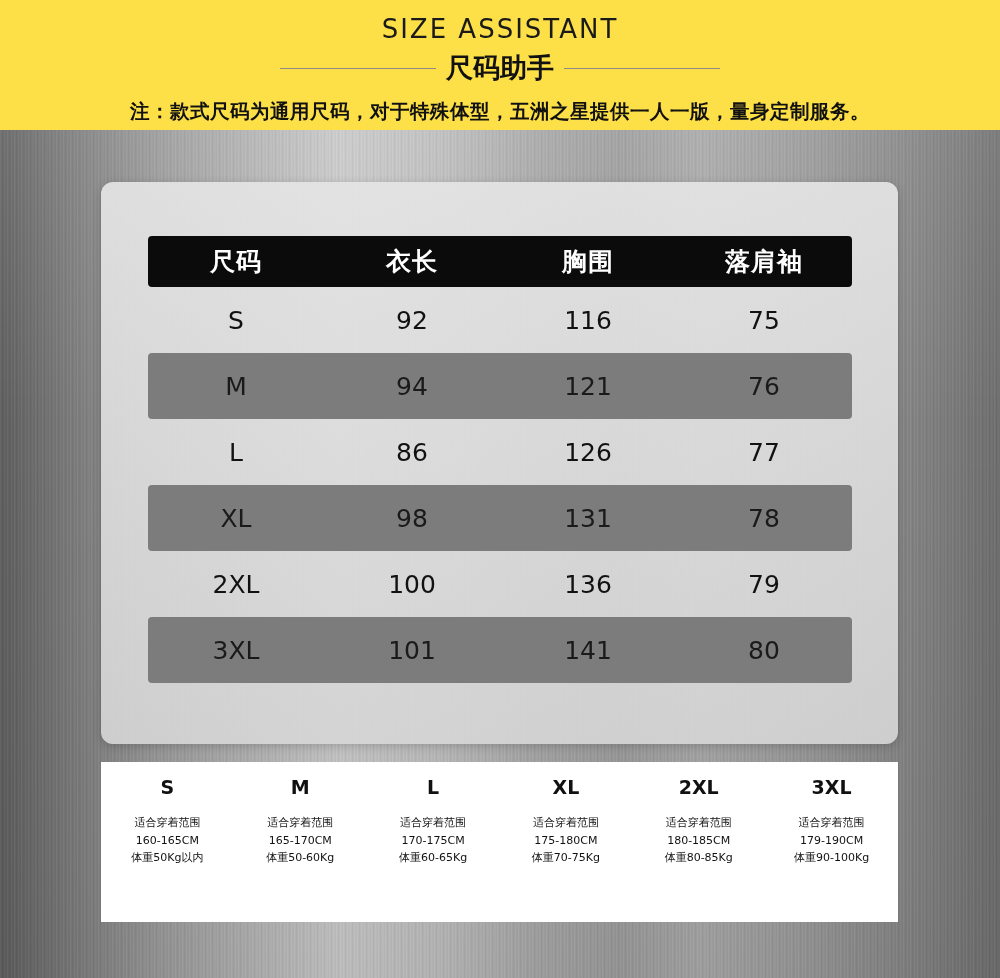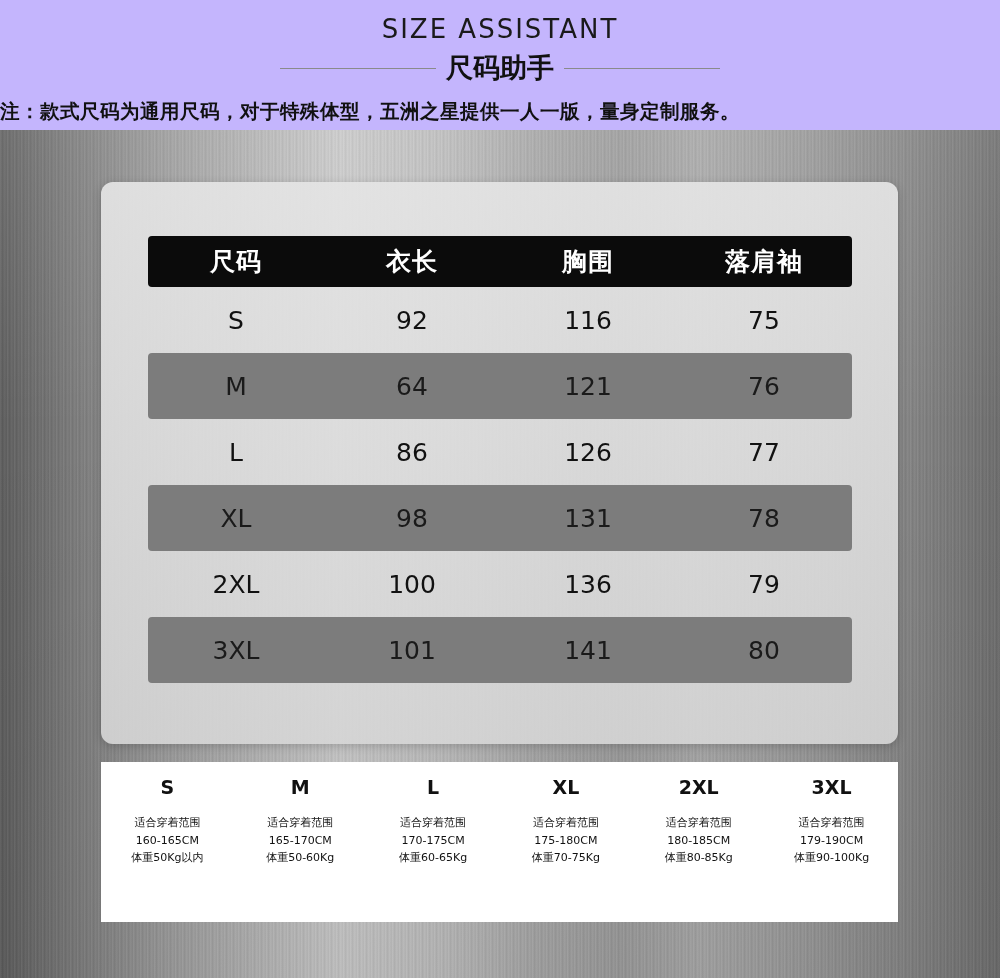--- a/index.html
+++ b/index.html
@@ -12,21 +12,21 @@
     font-family: "Liberation Sans", sans-serif;
     background: #ffffff;
     overflow: hidden;
     position: relative;
   }
 
   
   .header {
     width: 1000px;
     height: 130px;
-    background: #c4b5fd;
+    background: #fde047;
     position: relative;
   }
   .header-title-en {
     text-align: center;
     font-size: 26px;
     letter-spacing: 2px;
     color: #1a1a1a;
     padding-top: 14px;
     font-family: "DejaVu Sans", sans-serif;
     font-weight: 400;
@@ -45,21 +45,21 @@
   }
   .header-title-cn {
     font-size: 27px;
     font-weight: bold;
     color: #111;
     padding: 0 10px;
     white-space: nowrap;
     font-family: "DejaVu Sans", sans-serif;
   }
   .header-note {
-    text-align: left;
+    text-align: center;
     font-size: 19.5px;
     font-weight: bold;
     color: #111;
     margin-top: 12px;
     letter-spacing: 0.5px;
     font-family: "DejaVu Sans", sans-serif;
   }
 
   
   .metal {
@@ -208,21 +208,21 @@
     </thead>
     <tbody>
       <tr>
         <td>S</td>
         <td>92</td>
         <td>116</td>
         <td>75</td>
       </tr>
       <tr class="shaded">
         <td>M</td>
-        <td>64</td>
+        <td>94</td>
         <td>121</td>
         <td>76</td>
       </tr>
       <tr>
         <td>L</td>
         <td>86</td>
         <td>126</td>
         <td>77</td>
       </tr>
       <tr class="shaded">

